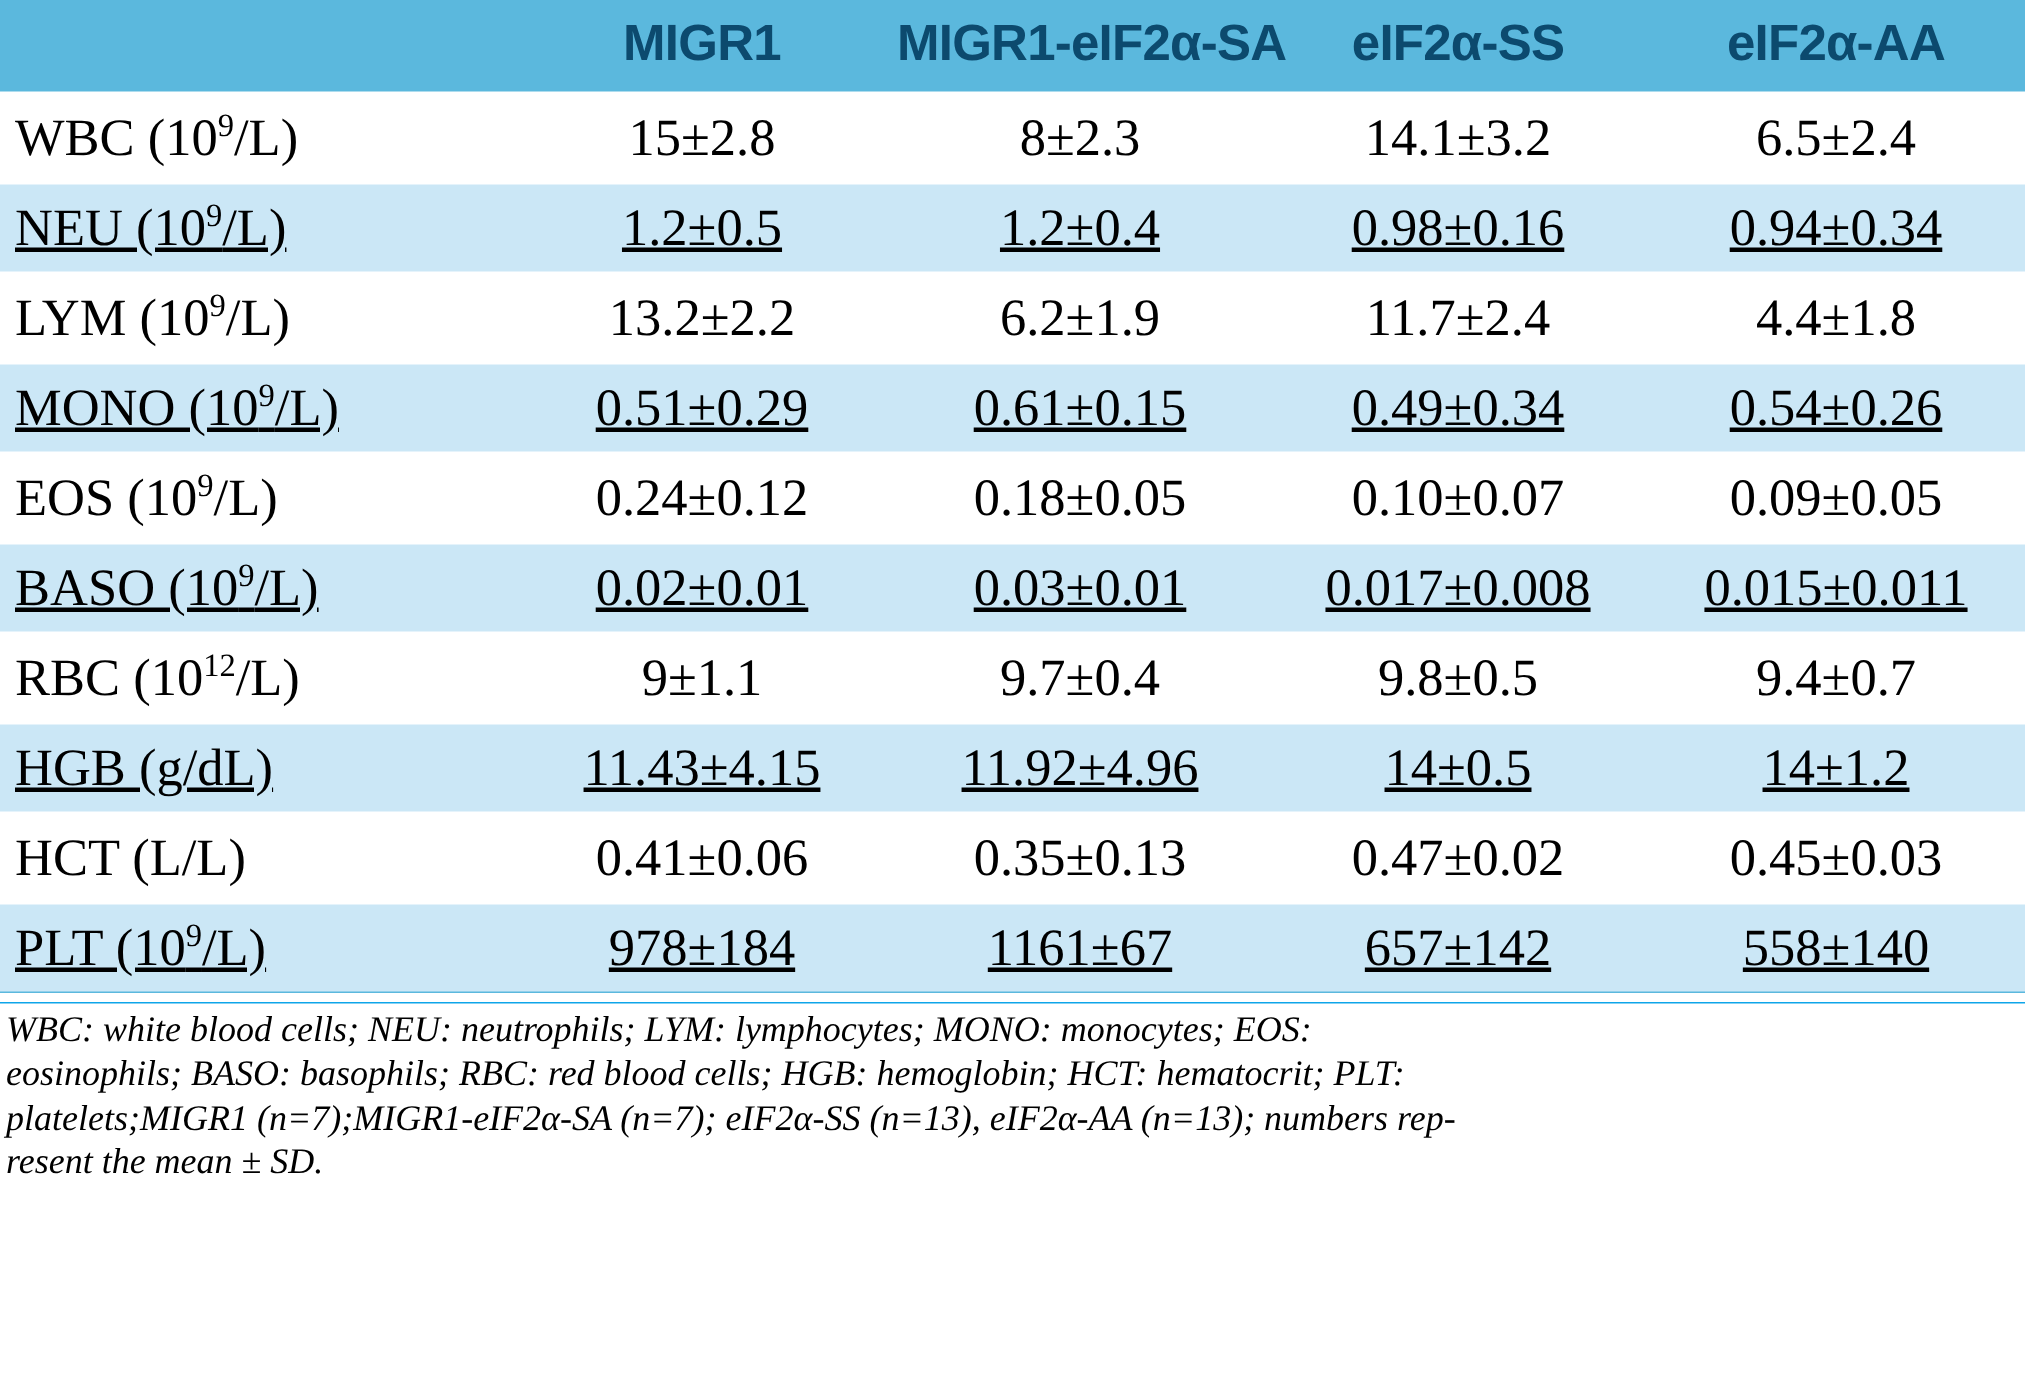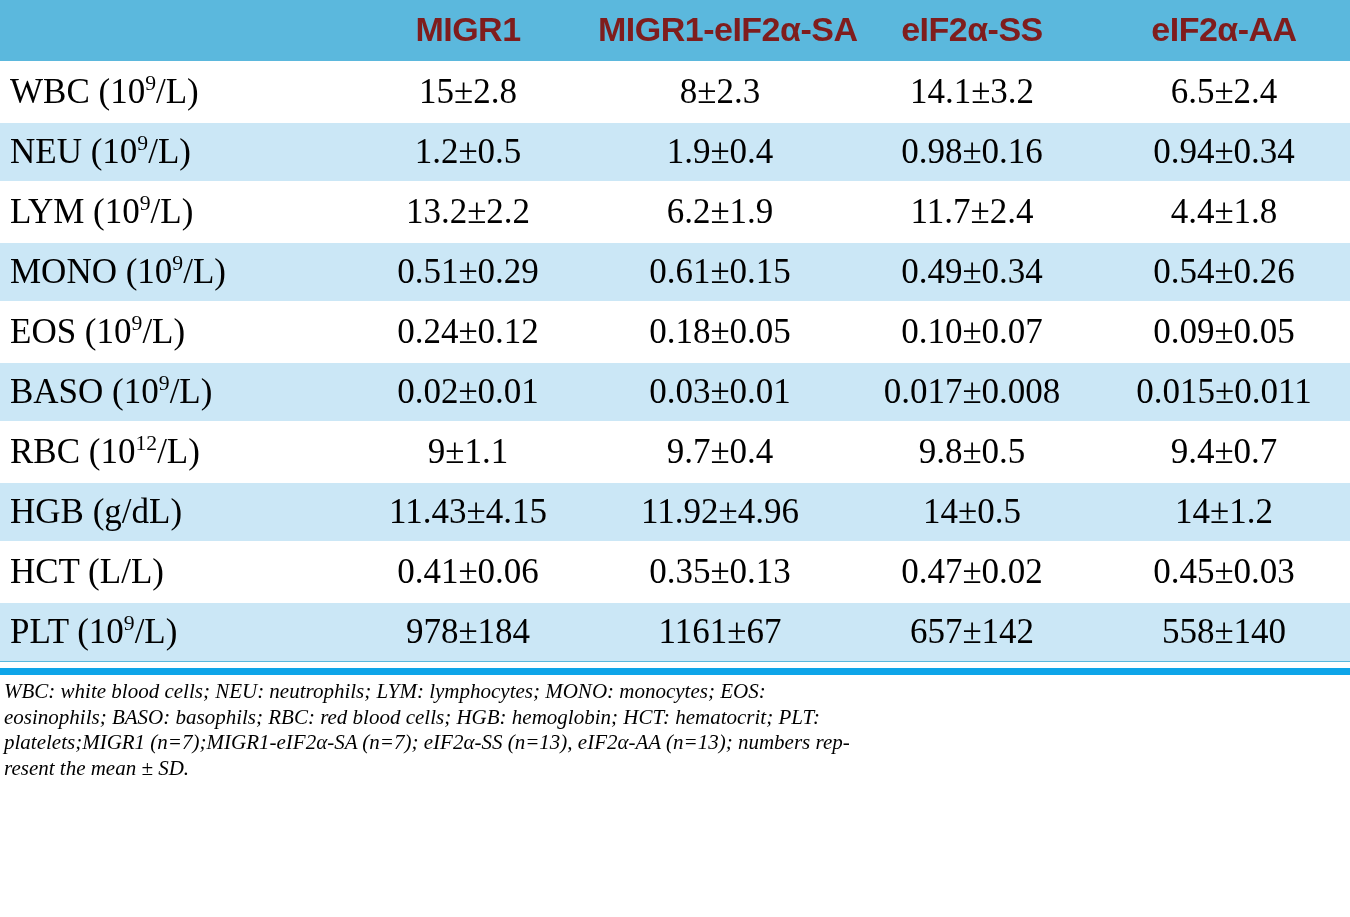--- a/index.html
+++ b/index.html
@@ -18,21 +18,21 @@
     width: 1350px;
     box-sizing: border-box;
   }
   table.data-table {
     width: 1350px;
     border-collapse: collapse;
     table-layout: fixed;
   }
   table.data-table thead th {
     background: #5bb8dd;
-    color: #7f1d1d;
+    color: #0c4a6e;
     font-family: "Liberation Sans", sans-serif;
     font-weight: bold;
     font-size: 34px;
     text-align: center;
     padding: 10px 4px 12px 4px;
     letter-spacing: -0.5px;
     white-space: nowrap;
   }
   table.data-table thead th.rowhead-col {
     width: 334px;
@@ -48,38 +48,39 @@
   }
   table.data-table tbody td.row-label {
     text-align: left;
     padding-left: 10px;
     margin-left: 31px;
   }
   tbody tr.band-shade td {
     background: #cbe7f6;
     border-top: 1px solid #5bb8dd;
     border-bottom: 1px solid #5bb8dd;
+    text-decoration: underline;
   }
   tbody tr.band-plain td {
     background: #ffffff;
   }
   sup.unit-exp {
     font-size: 0.62em;
     vertical-align: super;
     line-height: 0;
   }
   .footnote {
     margin-top: 6px;
     padding: 4px 6px 0 4px;
     font-family: "Liberation Serif", serif;
     font-style: italic;
-    font-size: 21px;
+    font-size: 24px;
     line-height: 1.22;
     text-align: justify;
-    border-top: 7px solid #0ea5e9;
+    border-top: 1px solid #0ea5e9;
   }
   .footnote .last-line {
     text-align: left;
     font-style: italic;
   }
 </style>
 </head>
 <body>
 
 <div class="table-wrap">
@@ -97,21 +98,21 @@
       <tr class="band-plain">
         <td class="row-label"><span>WBC (10</span><sup class="unit-exp">9</sup><span>/L)</span></td>
         <td>15±2.8</td>
         <td>8±2.3</td>
         <td>14.1±3.2</td>
         <td>6.5±2.4</td>
       </tr>
       <tr class="band-shade">
         <td class="row-label"><span>NEU (10</span><sup class="unit-exp">9</sup><span>/L)</span></td>
         <td>1.2±0.5</td>
-        <td>1.9±0.4</td>
+        <td>1.2±0.4</td>
         <td>0.98±0.16</td>
         <td>0.94±0.34</td>
       </tr>
       <tr class="band-plain">
         <td class="row-label"><span>LYM (10</span><sup class="unit-exp">9</sup><span>/L)</span></td>
         <td>13.2±2.2</td>
         <td>6.2±1.9</td>
         <td>11.7±2.4</td>
         <td>4.4±1.8</td>
       </tr>

